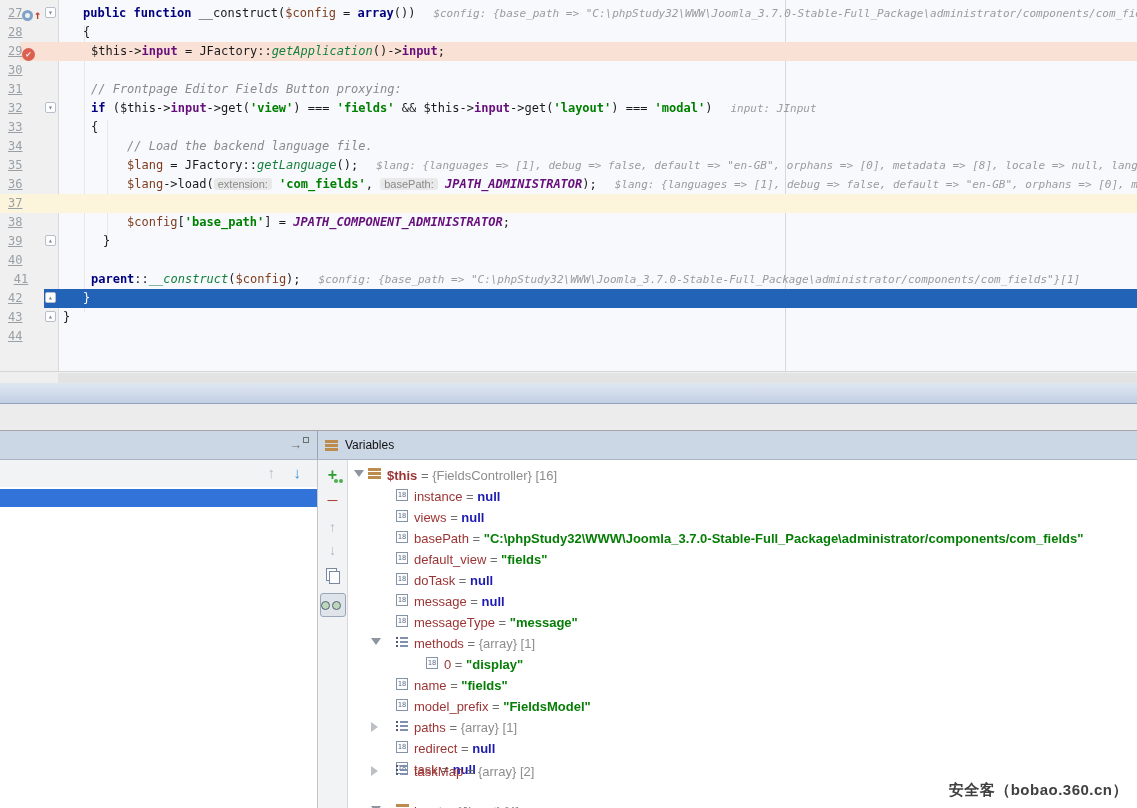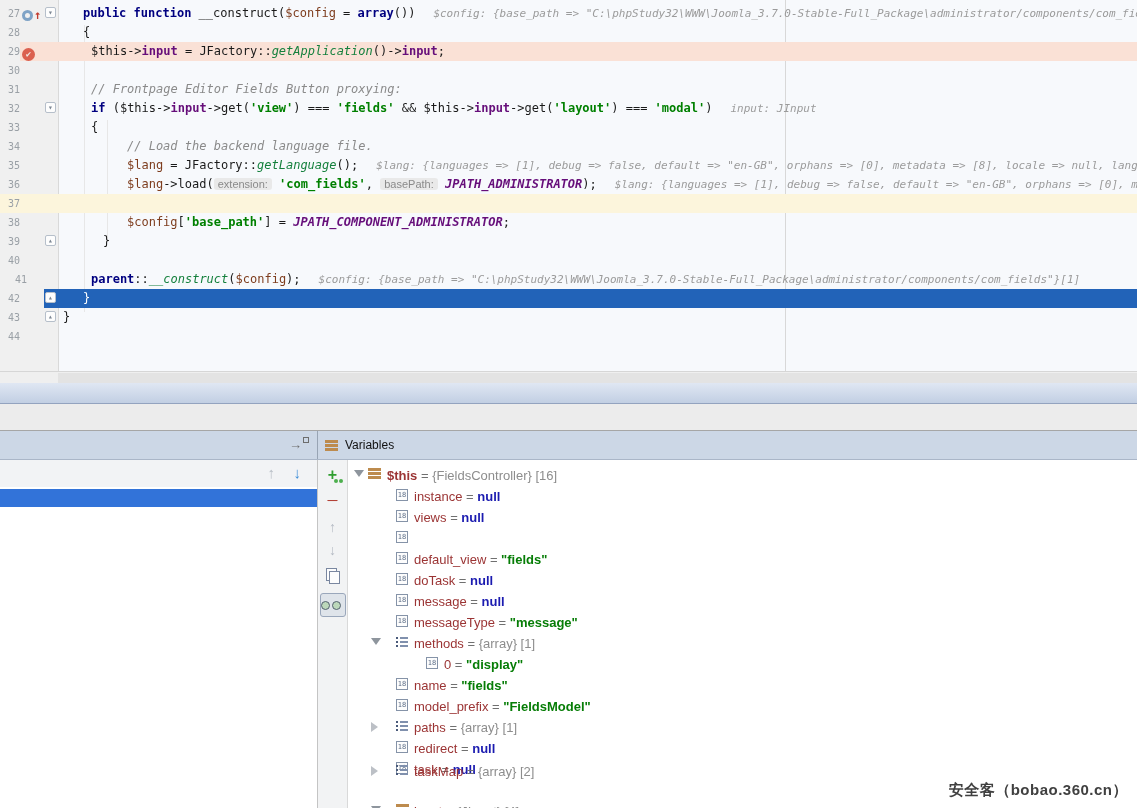--- a/index.html
+++ b/index.html
@@ -13,21 +13,21 @@
   .indent-guide{position:absolute;width:1px;background:#e7e7e7;}
   .g1{left:84px;top:25px;height:287px;}
   .g2{left:107px;top:120px;height:120px;}
 
   .code-row{position:absolute;left:0;width:1137px;height:19px;line-height:19px;
             font-family:"DejaVu Sans Mono","Liberation Mono",monospace;font-size:12px;color:#000;}
   .code-row .hlbar{position:absolute;top:0;bottom:0;right:0;z-index:0;}
   .hl-bp .hlbar{left:20px;background:#fae1d6;}
   .hl-warn .hlbar{left:0;background:#fcf5dc;}
   .hl-exec .hlbar{left:44px;background:#2263b8;}
-  .lnum{position:absolute;left:8px;top:0;width:26px;color:#9aa0a6;font-size:10px;z-index:2;}
+  .lnum{position:absolute;left:8px;top:0;width:26px;color:#9aa0a6;font-size:12px;z-index:2;text-decoration:underline;}
   .gicon{position:absolute;left:22px;top:2px;width:20px;height:15px;z-index:2;}
   .icon-bp{display:inline-block;width:13px;height:13px;border-radius:50%;background:#db604f;
            color:#f0e8e4;font-size:9px;line-height:13px;text-align:center;font-weight:bold;}
   .icon-nav-ring{display:inline-block;width:5px;height:5px;border:3px solid #7fa3c6;border-radius:50%;vertical-align:middle;}
   .icon-nav-arrow{color:#c23b2e;font-weight:bold;font-size:12px;vertical-align:middle;margin-left:1px;}
   .fold{position:absolute;left:45px;top:3px;width:11px;height:11px;background:#fdfdfd;border:1px solid #b6bfca;
         border-radius:2px;font-size:8px;line-height:10px;text-align:center;color:#7d8794;z-index:2;box-sizing:border-box;}
   .code-text{position:absolute;top:0;height:19px;white-space:nowrap;z-index:1;}
   .hl-exec .code-text span{color:#fff;}
   .k{color:#000080;font-weight:bold;}
@@ -256,20 +256,21 @@
         <div class="var-row lvl1" style="top: 25px;">
           <div class="vicon vicon-field" style="left: 48px;">18</div>
           <div class="vtext" style="left: 66px;"><span class="vname">instance</span><span class="veq"> = </span><span class="val-null">null</span></div>
         </div>
         <div class="var-row lvl1" style="top: 46px;">
           <div class="vicon vicon-field" style="left: 48px;">18</div>
           <div class="vtext" style="left: 66px;"><span class="vname">views</span><span class="veq"> = </span><span class="val-null">null</span></div>
         </div>
         <div class="var-row lvl1" style="top: 67px;">
           <div class="vicon vicon-field" style="left: 48px;">18</div>
+          <div class="vtext" style="left: 66px;"><span class="vname">basePath</span><span class="veq"> = </span><span class="val-string">"C:\phpStudy32\WWW\Joomla_3.7.0-Stable-Full_Package\administrator/components/com_fields"</span></div>
         </div>
         <div class="var-row lvl1" style="top: 88px;">
           <div class="vicon vicon-field" style="left: 48px;">18</div>
           <div class="vtext" style="left: 66px;"><span class="vname">default_view</span><span class="veq"> = </span><span class="val-string">"fields"</span></div>
         </div>
         <div class="var-row lvl1" style="top: 109px;">
           <div class="vicon vicon-field" style="left: 48px;">18</div>
           <div class="vtext" style="left: 66px;"><span class="vname">doTask</span><span class="veq"> = </span><span class="val-null">null</span></div>
         </div>
         <div class="var-row lvl1" style="top: 130px;">

